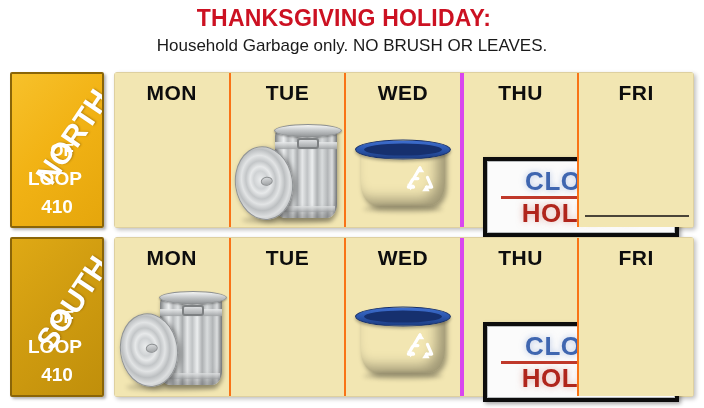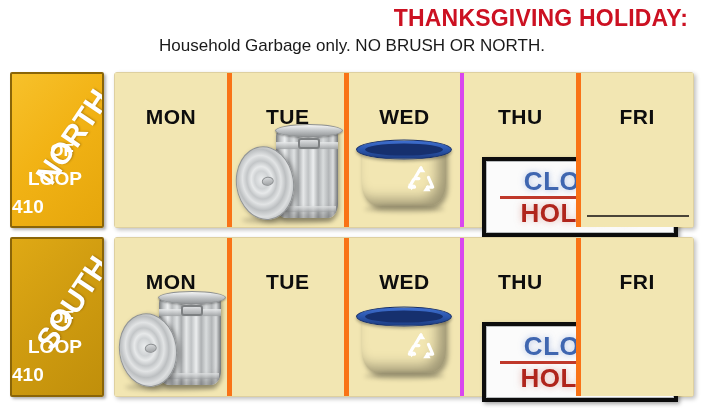--- a/index.html
+++ b/index.html
@@ -28,21 +28,20 @@
     text-align: center;
   }
   .title {
     position: absolute;
     top: 5px; left: 0; width: 688px;
     font-size: 23px;
     font-weight: bold;
     color: #cc1122;
     letter-spacing: 0.2px;
     font-family: "Liberation Sans", sans-serif;
-    text-align: right;
   }
   .subtitle {
     position: absolute;
     top: 36px; left: 0; width: 704px;
     font-size: 17px;
     font-weight: normal;
     color: #1a1a1a;
     font-family: "Liberation Sans", sans-serif;
   }
 
@@ -104,21 +103,21 @@
     padding-left: 16px;
     font-size: 19px;
     font-weight: bold;
     color: #ffffff;
     font-family: "Liberation Sans", sans-serif;
   }
   .region-num {
     position: absolute;
     left: 0; width: 100%;
     top: 80%;
-    text-align: left;
+    text-align: center;
     font-size: 19px;
     font-weight: bold;
     color: #ffffff;
     font-family: "Liberation Sans", sans-serif;
   }
 
   
   .board {
     position: absolute;
     left: 114px;
@@ -132,36 +131,35 @@
     display: flex;
   }
 
   .day-col {
     position: relative;
     flex: 1 1 0;
     height: 100%;
     background: #f2e6b2;
   }
   
-  .day-col + .day-col { border-left: 5px solid #f97316; }
+  .day-col + .day-col { border-left: 2px solid #f97316; }
   
   .day-col.sep-dark { border-left: 4px solid #d946ef; }
 
   .day-label {
     position: absolute;
     top: 8px;
     left: 0;
     width: 100%;
     text-align: center;
     font-size: 21px;
     font-weight: bold;
     color: #0d0d0d;
     letter-spacing: 0.5px;
     font-family: "Liberation Sans", sans-serif;
-    margin-top: 24px;
   }
 
   .cell-art {
     position: absolute;
     left: 0;
     top: 38px;
     width: 100%;
     bottom: 4px;
   }
 
@@ -381,21 +379,21 @@
     background: #4a4438;
   }
 </style>
 </head>
 <body>
 
 <div id="page">
 
   <div class="header">
     <div class="title">THANKSGIVING HOLIDAY:</div>
-    <div class="subtitle">Household Garbage only. NO BRUSH OR NORTH.</div>
+    <div class="subtitle">Household Garbage only. NO BRUSH OR LEAVES.</div>
   </div>
 
   <div class="row row-north">
 
     <div class="region-sign region-north">
       <div class="region-diag">NORTH</div>
       <div class="region-of">OF</div>
       <div class="region-loop">LOOP</div>
       <div class="region-num">410</div>
     </div>

